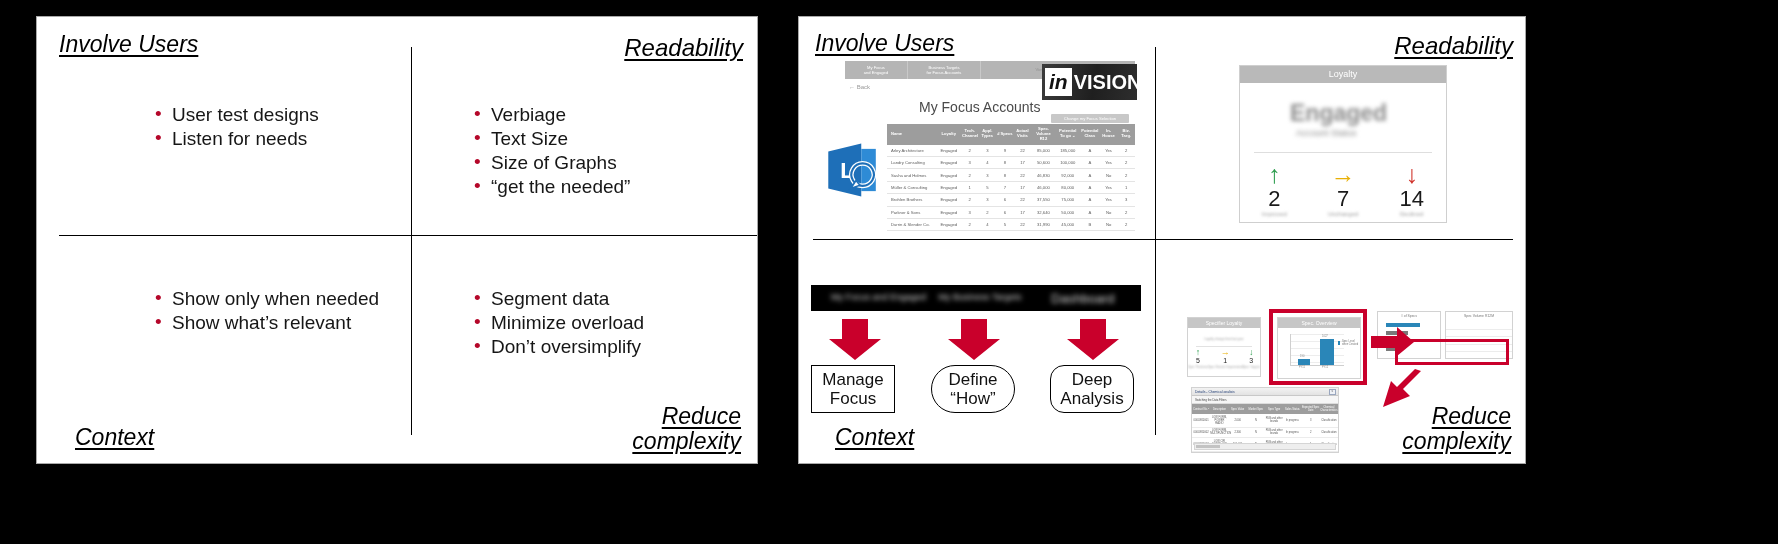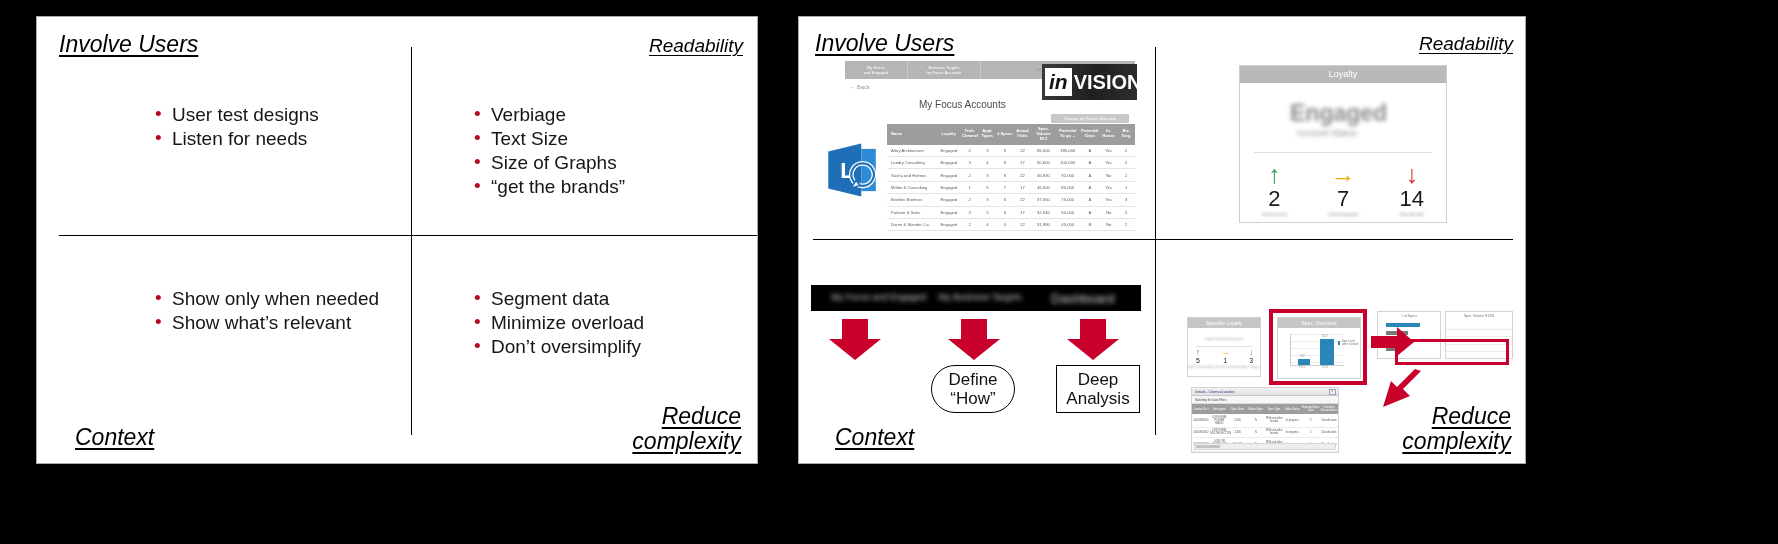--- a/index.html
+++ b/index.html
@@ -44,21 +44,21 @@
     position: absolute;
     font-style: italic;
     font-weight: 400;
     color: #000000;
     white-space: pre;
     text-decoration: underline;
     text-underline-offset: 3px;
     line-height: 1.12;
   }
   .corner-tl { font-size: 23px; }
-  .corner-tr { font-size: 19px; text-align: right; }
+  .corner-tr { font-size: 24px; text-align: right; }
   .corner-bl { font-size: 23px; margin-left: 20px; }
   .corner-br { font-size: 23px; text-align: right; }
 
   
   .bullets {
     position: absolute;
     list-style: none;
     margin: 0;
     padding: 0;
   }
@@ -106,21 +106,21 @@
   .mock-navtab.wide { flex: 1; border-right: none; }
   .mock-viewing { color: #8f8f8f; }
 
   .mock-back {
     position: absolute;
     font-size: 6px;
     color: #9a9a9a;
   }
   .mock-heading {
     position: absolute;
-    font-size: 10px;
+    font-size: 14px;
     color: #4a4a4a;
     padding-left: 32px;
   }
   .mock-change-btn {
     position: absolute;
     background: #c8c8c8;
     color: #ffffff;
     font-size: 4.2px;
     padding: 2px 4px;
     text-align: center;
@@ -411,21 +411,21 @@
     <ul class="bullets" style="left:116px; top:87px;">
       <li>User test designs</li>
       <li>Listen for needs</li>
     </ul>
 
     <div class="corner-label corner-tr" style="right:14px; top:18px;">Readability</div>
     <ul class="bullets" style="left:435px; top:87px;">
       <li>Verbiage</li>
       <li>Text Size</li>
       <li>Size of Graphs</li>
-      <li>“get the brands”</li>
+      <li>“get the needed”</li>
     </ul>
 
     <ul class="bullets" style="left:116px; top:271px;">
       <li>Show only when needed</li>
       <li>Show what’s relevant</li>
     </ul>
     <div class="corner-label corner-bl" style="left:18px; bottom:12px;">Context</div>
 
     <ul class="bullets" style="left:435px; top:271px;">
       <li>Segment data</li>
@@ -627,31 +627,33 @@
         </div>
     </div>
 
     <div class="black-bar" style="left:12px; top:268px; width:330px; height:26px;">
       <span class="ghost" style="left:20px; top:7px;">My Focus and Engaged     My Business Targets</span>
     </div>
 
     <svg class="red-arrow-down" style="left:28px; top:302px; width:56px; height:42px;" viewBox="0 0 56 42">
       <path d="M15,0 L41,0 L41,20 L54,20 L28,41 L2,20 L15,20 Z" fill="#C9002B"></path>
     </svg>
+    <div class="flow-box" style="left:12px; top:348px; width:82px; height:46px;">Manage
+Focus</div>
 
     <svg class="red-arrow-down" style="left:147px; top:302px; width:56px; height:42px;" viewBox="0 0 56 42">
       <path d="M15,0 L41,0 L41,20 L54,20 L28,41 L2,20 L15,20 Z" fill="#C9002B"></path>
     </svg>
     <div class="flow-box" style="left:132px; top:348px; width:82px; height:46px;border-radius:24px;">Define
 “How”</div>
 
     <svg class="red-arrow-down" style="left:266px; top:302px; width:56px; height:42px;" viewBox="0 0 56 42">
       <path d="M15,0 L41,0 L41,20 L54,20 L28,41 L2,20 L15,20 Z" fill="#C9002B"></path>
     </svg>
-    <div class="flow-box" style="left:257px; top:348px; width:82px; height:46px;">Deep
+    <div class="flow-box" style="left:251px; top:348px; width:82px; height:46px;border-radius:14px;">Deep
 Analysis</div>
 
     <div class="black-bar" style="left:240px; top:268px; width:102px; height:26px;">
       <span class="ghost" style="left:12px; top:6px; font-size:13px;">Dashboard</span>
     </div>
 
     <div class="thumb" style="left:388px; top:300px; width:72px; height:58px;">
       <div class="thumb-header">Specifier Loyalty</div>
       <div style="font-size:3px;color:#9a9a9a;text-align:center;margin-top:9px;filter:blur(0.8px);">Loyalty change from last year</div>
       <div style="height:1px;background:#e2e2e2;margin:5px 8px;"></div>

